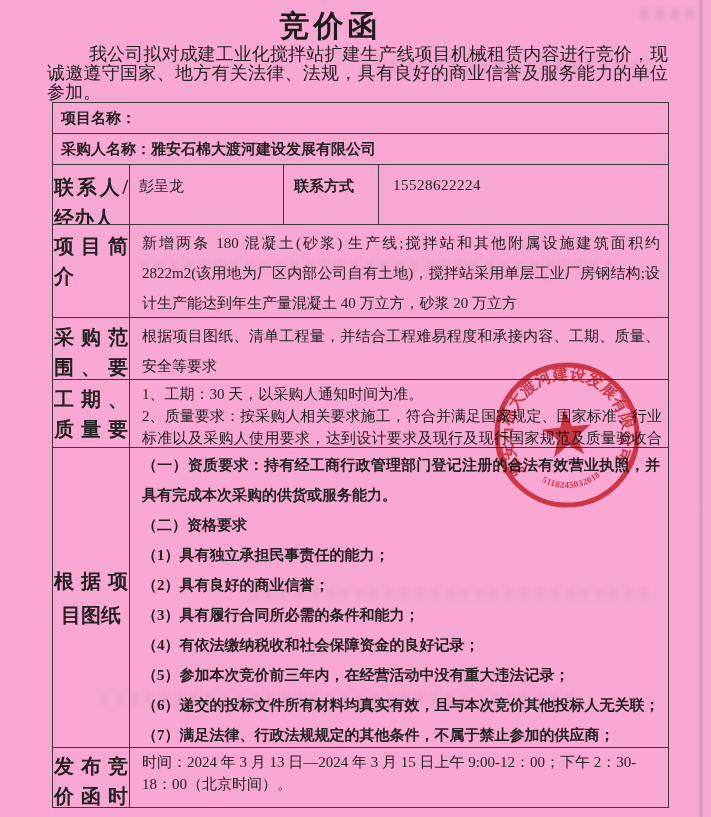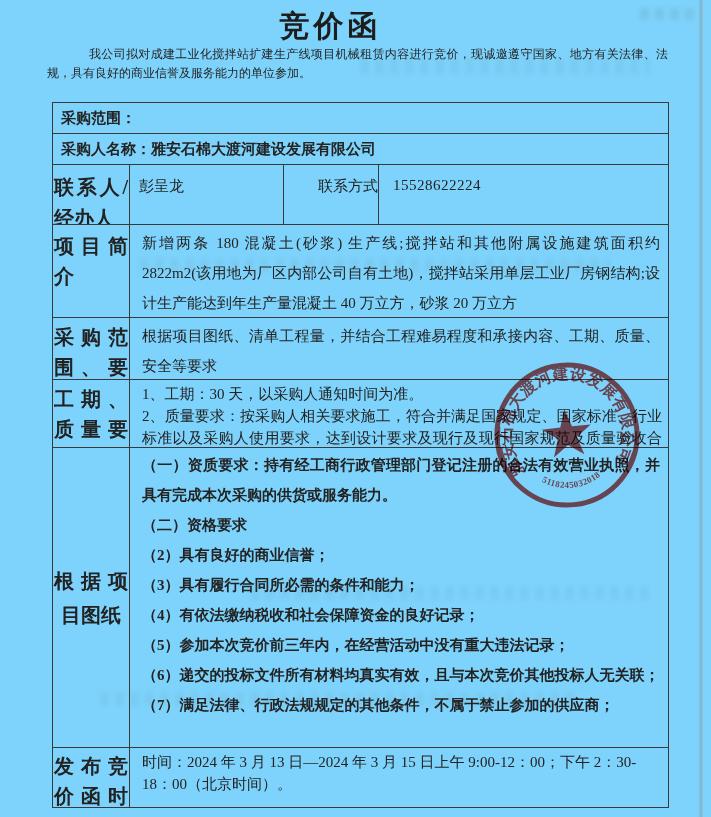--- a/index.html
+++ b/index.html
@@ -1,28 +1,28 @@
 <!DOCTYPE html>
 <html><head>
 <meta charset="utf-8">
 <style>
   html,body{margin:0;padding:0;background:#ffffff;}
   .page{
-    position:relative;width:711px;height:817px;background:#7dd3fc;
+    position:relative;width:711px;height:817px;background:#f9a8d4;
     font-family:"Liberation Serif","DejaVu Serif",serif;color:#232323;
     overflow:hidden;
   }
   .doc-title{
     position:absolute;left:0;right:0;top:6px;text-align:center;
     font-size:30px;font-weight:bold;letter-spacing:4px;
     transform:translateX(-25px);color:#1d1d1d;
   }
   .intro{
     position:absolute;left:47px;top:45px;width:621px;
-    font-size:12px;line-height:19px;text-align:justify;text-indent:42px;
+    font-size:18px;line-height:19px;text-align:justify;text-indent:42px;
     color:#242424;
   }
   .bid-table{
     position:absolute;left:52px;top:102px;width:617px;
     border:1.6px solid #3a3a3a;box-sizing:border-box;
     font-size:15px;background:transparent;
   }
   .trow{display:flex;box-sizing:border-box;border-top:1.2px solid #3a3a3a;}
   .trow:first-child{border-top:none;}
   .r1{height:30px;} .r2{height:31px;} .r3{height:60px;} .r4{height:93px;}
@@ -30,21 +30,21 @@
   .cell{box-sizing:border-box;overflow:hidden;}
   .lab{
     flex:0 0 77px;border-right:1.2px solid #3a3a3a;
     font-weight:bold;font-size:20px;padding:0 1px;
     text-align:justify;text-justify:inter-character;color:#222;
   }
   .fullrow{flex:1;display:flex;align-items:center;padding-left:8px;font-weight:bold;}
   .fullrow .val{font-weight:bold;}
   .lab-contact{padding-top:7px;line-height:31px;}
   .c-name{flex:0 0 154px;border-right:1.2px solid #3a3a3a;padding:12px 0 0 9px;}
-  .c-plabel{flex:0 0 95px;border-right:1.2px solid #3a3a3a;font-weight:normal;padding:12px 0 0 10px;text-align:right;}
+  .c-plabel{flex:0 0 95px;border-right:1.2px solid #3a3a3a;font-weight:bold;padding:12px 0 0 10px;}
   .c-phone{flex:1;padding:12px 0 0 14px;letter-spacing:.5px;font-family:Liberation Serif, serif;}
   .lab-top{padding-top:6px;line-height:30px;}
   .lab-mid{padding-top:4px;line-height:30px;}
   .lab-center2{display:flex;flex-direction:column;justify-content:center;line-height:34px;text-align:justify;}
   .lab-pub{padding-top:3px;line-height:30px;}
   .last-center{text-align-last:center;}
   .c-body30{flex:1;padding:3px 8px 0 12px;line-height:30px;text-align:justify;}
   .c-body22{flex:1;padding:3px 6px 0 12px;line-height:22px;text-align:justify;}
   .c-pub{flex:1;padding:3px 8px 0 12px;line-height:22px;}
   .q-item{line-height:30px;font-weight:bold;}
@@ -75,21 +75,21 @@
 <div class="page">
 
   <div class="doc-title">竞价函</div>
 
   <div class="intro">我公司拟对成建工业化搅拌站扩建生产线项目机械租赁内容进行竞价，现诚邀遵守国家、地方有关法律、法规，具有良好的商业信誉及服务能力的单位参加。</div>
 
   <div class="bid-table">
 
     <div class="trow r1">
       <div class="cell fullrow">
-        <span>采购范围：</span>
+        <span>项目名称：</span>
       </div>
     </div>
 
     <div class="trow r2">
       <div class="cell fullrow">
         <span>采购人名称：</span>
           <span class="val">雅安石棉大渡河建设发展有限公司</span>
       </div>
     </div>
 
@@ -116,20 +116,21 @@
         <div>1、工期：30 天，以采购人通知时间为准。</div>
         <div>2、质量要求：按采购人相关要求施工，符合并满足国家规定、国家标准、行业标准以及采购人使用要求，达到设计要求及现行及现行国家规范及质量验收合格标准。</div>
       </div>
     </div>
 
     <div class="trow r7">
       <div class="cell lab lab-center2 last-center">根据项目图纸</div>
       <div class="cell c-body30" style="padding-top:2px;">
         <div class="q-item">（一）资质要求：持有经工商行政管理部门登记注册的合法有效营业执照，并具有完成本次采购的供货或服务能力。</div>
         <div class="q-item">（二）资格要求</div>
+        <div class="q-item">（1）具有独立承担民事责任的能力；</div>
         <div class="q-item">（2）具有良好的商业信誉；</div>
         <div class="q-item">（3）具有履行合同所必需的条件和能力；</div>
         <div class="q-item">（4）有依法缴纳税收和社会保障资金的良好记录；</div>
         <div class="q-item">（5）参加本次竞价前三年内，在经营活动中没有重大违法记录；</div>
         <div class="q-item">（6）递交的投标文件所有材料均真实有效，且与本次竞价其他投标人无关联；</div>
         <div class="q-item">（7）满足法律、行政法规规定的其他条件，不属于禁止参加的供应商；</div>
       </div>
     </div>
 
     <div class="trow r8">

